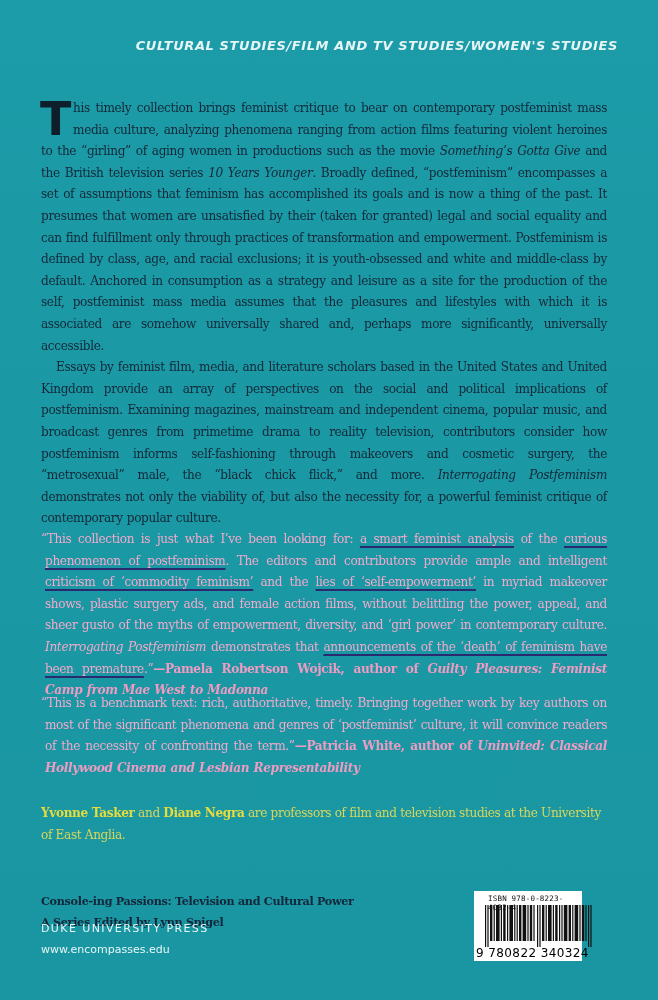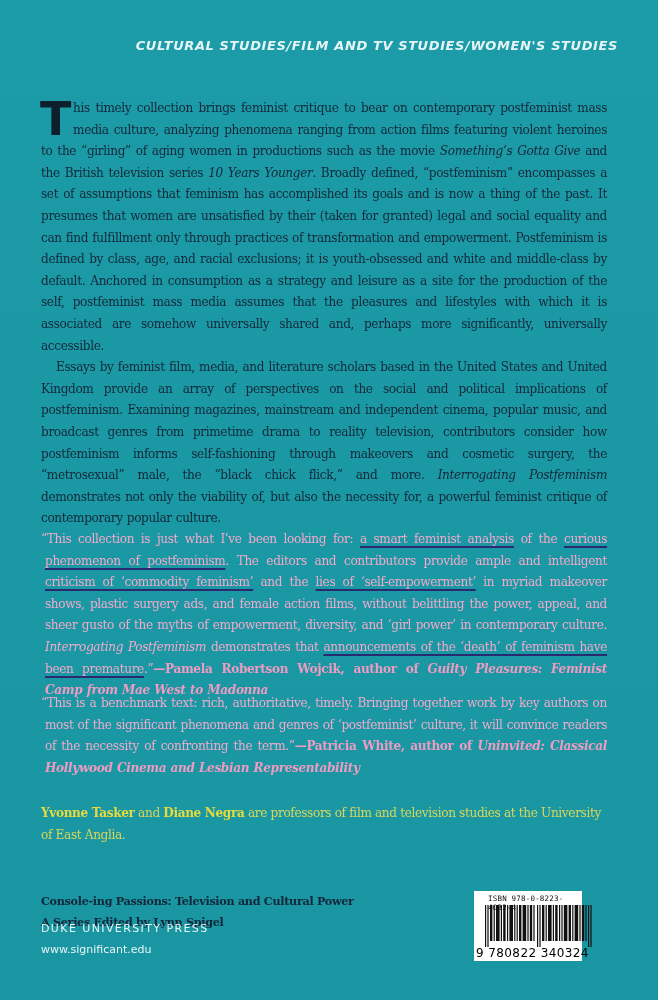--- a/index.html
+++ b/index.html
@@ -97,21 +97,21 @@
     <b>Yvonne Tasker</b><span> and </span><b>Diane Negra</b><span> are professors of film and television studies at the University of East Anglia.</span>
   </div>
 
   <div class="series">
     <div>Console-ing Passions: Television and Cultural Power</div>
     <div>A Series Edited by Lynn Spigel</div>
   </div>
 
   <div class="press">
     <div class="name">DUKE UNIVERSITY PRESS</div>
-    <div>www.significant.edu</div>
+    <div>www.encompasses.edu</div>
   </div>
 
   <div class="barcode">
     <div class="isbn">ISBN 978-0-8223-4032-4</div>
     <svg class="bars" viewBox="0 0 110 42" preserveAspectRatio="none">
       <g fill="#111">
         <rect x="0" y="0" width="1.2" height="42"></rect>
           <rect x="2.4" y="0" width="1.2" height="42"></rect>
         <rect x="5" y="0" width="2.4" height="36"></rect>
           <rect x="8.6" y="0" width="1.2" height="36"></rect>

